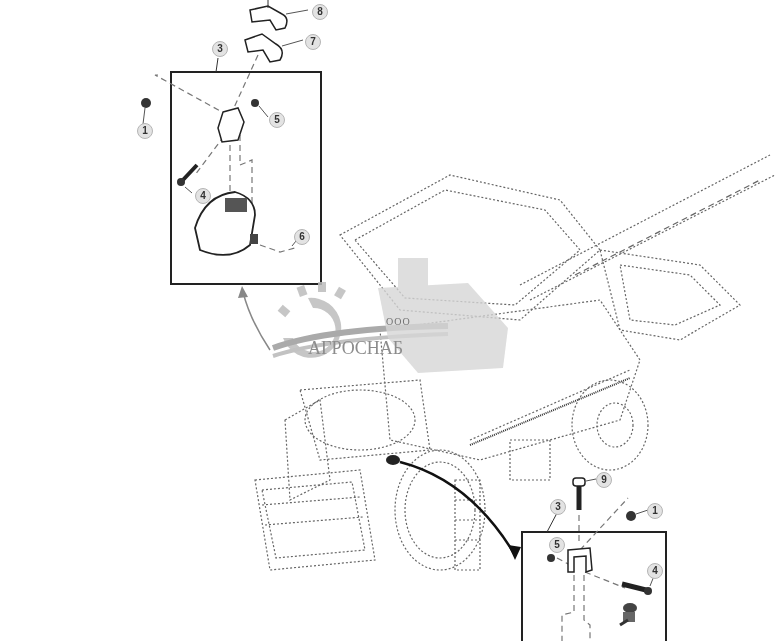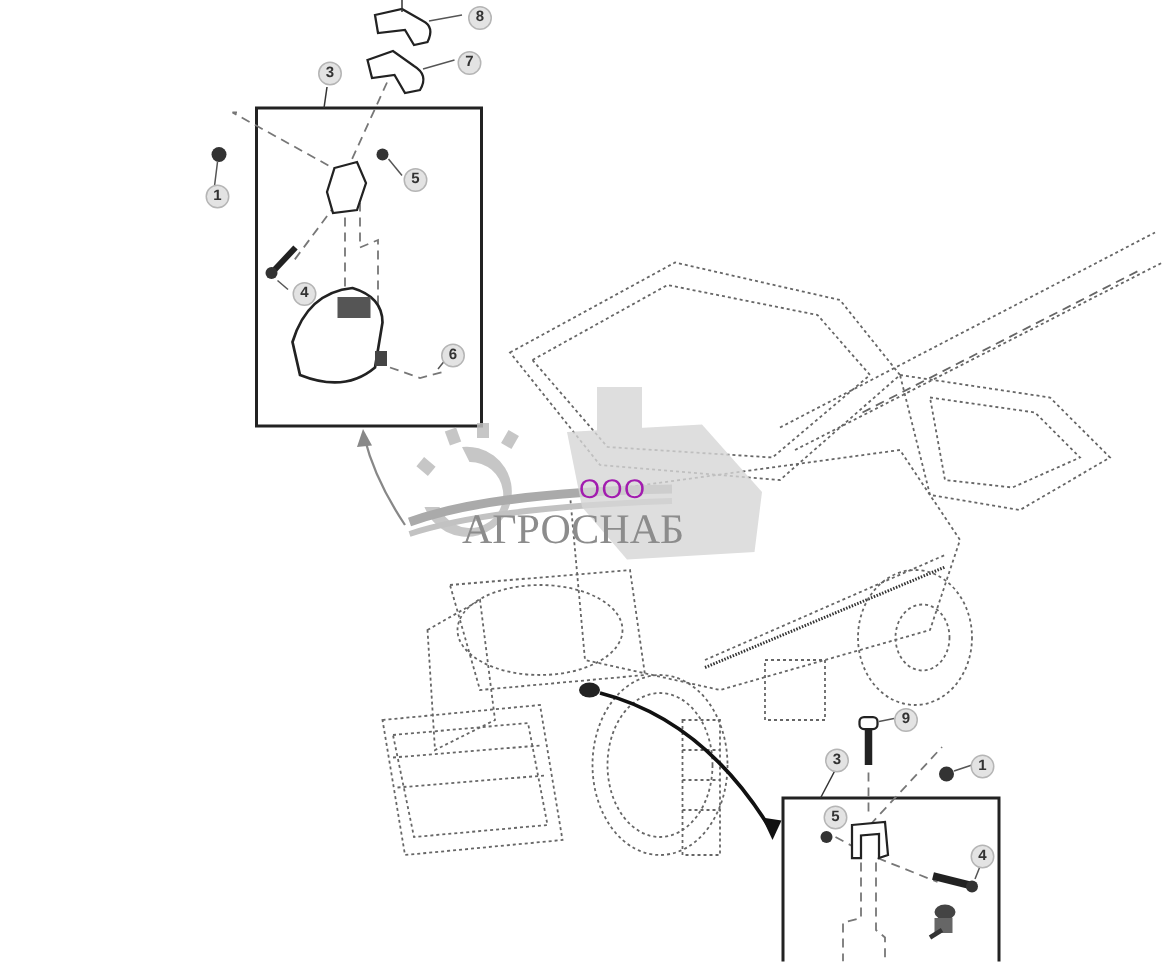--- a/index.html
+++ b/index.html
@@ -1,21 +1,21 @@
 <!DOCTYPE html>
 <html><head>
 <meta charset="utf-8">
 <style>
   html, body { margin: 0; padding: 0; background: #ffffff; }
   body { width: 781px; height: 641px; overflow: hidden; position: relative; font-family: "Liberation Sans", sans-serif; }
   .canvas { position: absolute; left: 0; top: 0; width: 781px; height: 641px; }
   .callout { position: absolute; width: 14px; height: 14px; border-radius: 50%; background: #e3e3e3; border: 1px solid #b5b5b5; color: #333; font-size: 10px; font-weight: bold; line-height: 14px; text-align: center; }
   .watermark { position: absolute; left: 268px; top: 258px; width: 245px; height: 125px; }
-  .wm-ooo { position: absolute; left: 118px; top: 58px; font-size: 18px; color: #a21caf; letter-spacing: 1px; }
-  .wm-text { position: absolute; left: 40px; top: 80px; font-family: "Liberation Serif", serif; font-size: 28px; color: #8c8c8c; letter-spacing: 0px; }
+  .wm-ooo { position: absolute; left: 118px; top: 58px; font-size: 10px; color: #737373; letter-spacing: 1px; font-family: Liberation Serif, serif; }
+  .wm-text { position: absolute; left: 40px; top: 80px; font-family: "Liberation Serif", serif; font-size: 18px; color: #8c8c8c; letter-spacing: 0px; }
 </style>
 </head>
 <body>
 
 <div class="canvas">
   <svg width="781" height="641" viewBox="0 0 781 641" style="position:absolute;left:0;top:0">
 
     <g fill="none" stroke="#666" stroke-width="1.2" stroke-dasharray="2,2">
 
       <polygon points="340,235 450,175 560,200 600,250 520,320 400,310"></polygon>

